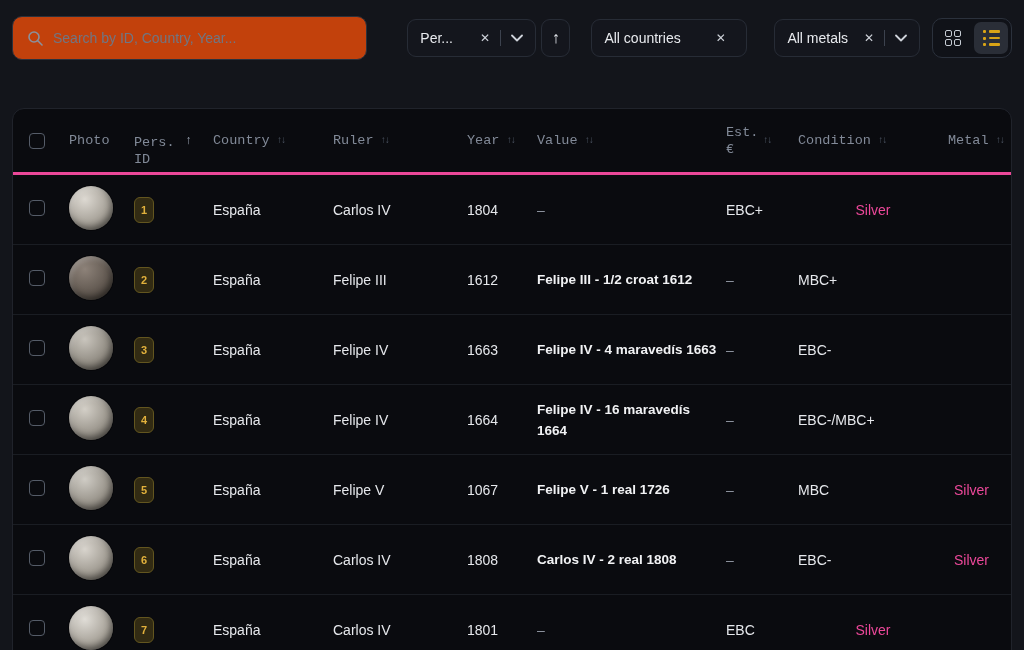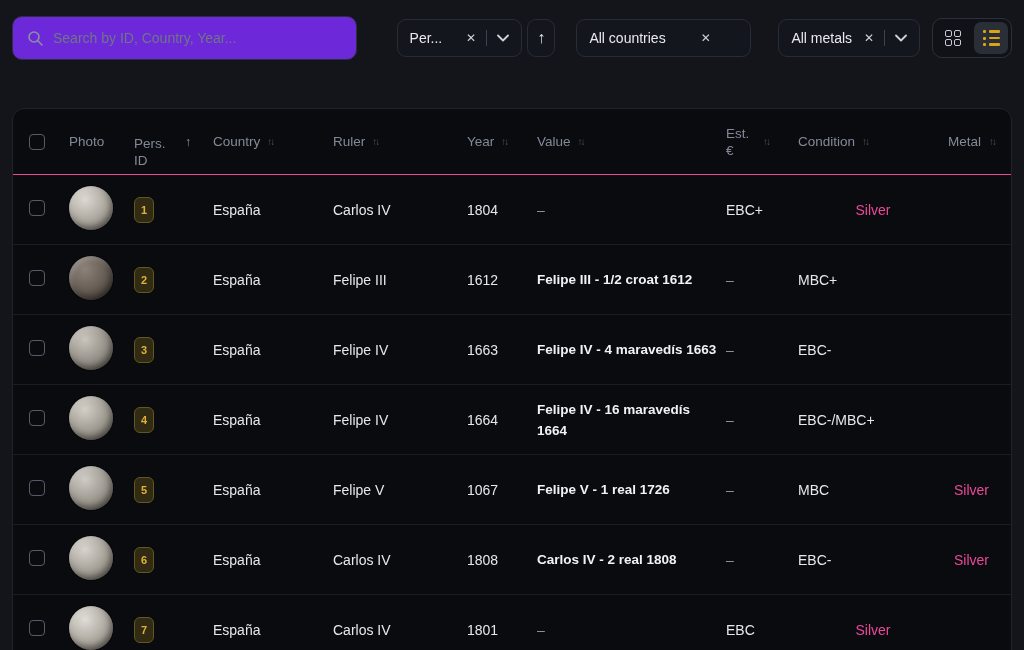--- a/index.html
+++ b/index.html
@@ -9,37 +9,37 @@
     background:#13151b;
     overflow:hidden;
     color:#e6e8ec;
   }
   .page { width:1024px; height:650px; position:relative; }
 
   
   .topbar { display:flex; align-items:center; margin:16px 12px 0 12px; height:44px; }
   .search {
     width:400px; height:44px; display:flex; align-items:center; gap:10px;
-    background:#6d28d9; border:1px solid #2b313c; border-radius:10px; padding:0 14px;
+    background:#c2410c; border:1px solid #2b313c; border-radius:10px; padding:0 14px;
   }
   .search input {
     flex:1; background:transparent; border:none; outline:none;
     color:#dfe2e8; font-size:14px; font-family:"Liberation Sans", sans-serif;
   }
   .search input::placeholder { color:#6f7684; }
 
   .chip {
     height:38px; display:flex; align-items:center;
     background:#14161d; border:1px solid #272c36; border-radius:9px; padding:0 12px;
   }
   .chip .lbl { font-size:14px; color:#e8eaee; white-space:nowrap; }
   .chip .x { margin-left:auto; font-size:12px; color:#cfd3da; cursor:pointer; line-height:1; }
   .chip .sep { width:1px; height:16px; background:#3c424e; margin:0 10px; }
   .chip-per { width:143px; margin-left:40px; }
-  .chip-countries { width:175px; margin-left:21px;gap:35px; }
+  .chip-countries { width:156px; margin-left:21px;gap:35px; }
   .chip-metals { width:162px; margin-left:27px; }
 
   .btn-up {
     width:33px; height:38px; margin-left:5px; display:flex; align-items:center; justify-content:center;
     background:#14161d; border:1px solid #272c36; border-radius:9px;
     color:#e4e7ec; font-size:16px; cursor:pointer;
   }
 
   .view-toggle {
     width:80px; height:40px; margin-left:12px; display:flex; align-items:center; justify-content:center; gap:4px;
@@ -59,21 +59,21 @@
     position:absolute; left:12px; top:92px; width:1000px; height:558px;
     background:#0a0b0f; border:1px solid #20232b; border-radius:12px 12px 0 0;
     overflow:hidden;
   }
   .trow {
     display:grid;
     grid-template-columns:40px 65px 79px 120px 134px 70px 189px 72px 150px 1fr;
     align-items:center; padding:0 16px; height:70px;
     border-bottom:1px solid #1a1d23;
   }
-  .trow.thead { height:66px; border-bottom:1px solid #ec4899; }
+  .trow.thead { height:66px; border-bottom:3px solid #ec4899;font-family:Liberation Mono, monospace; }
   .hcell { display:flex; align-items:center; gap:7px; font-size:13.5px; color:#828a98; padding-right:6px; }
   .hcell .hlabel { line-height:17px; }
   .h-id .hlabel { max-width:44px;margin-top:20px; }
   .h-est .hlabel { max-width:30px; }
   .h-metal { justify-content:space-between; padding-right:0; }
   .sort-both { font-size:10px; color:#4d5563; letter-spacing:-2px; white-space:nowrap; }
   .sort-asc { font-size:12px; color:#9aa2b0; }
 
   .checkbox {
     width:16px; height:16px; border:1.5px solid #555c68; border-radius:4px;

